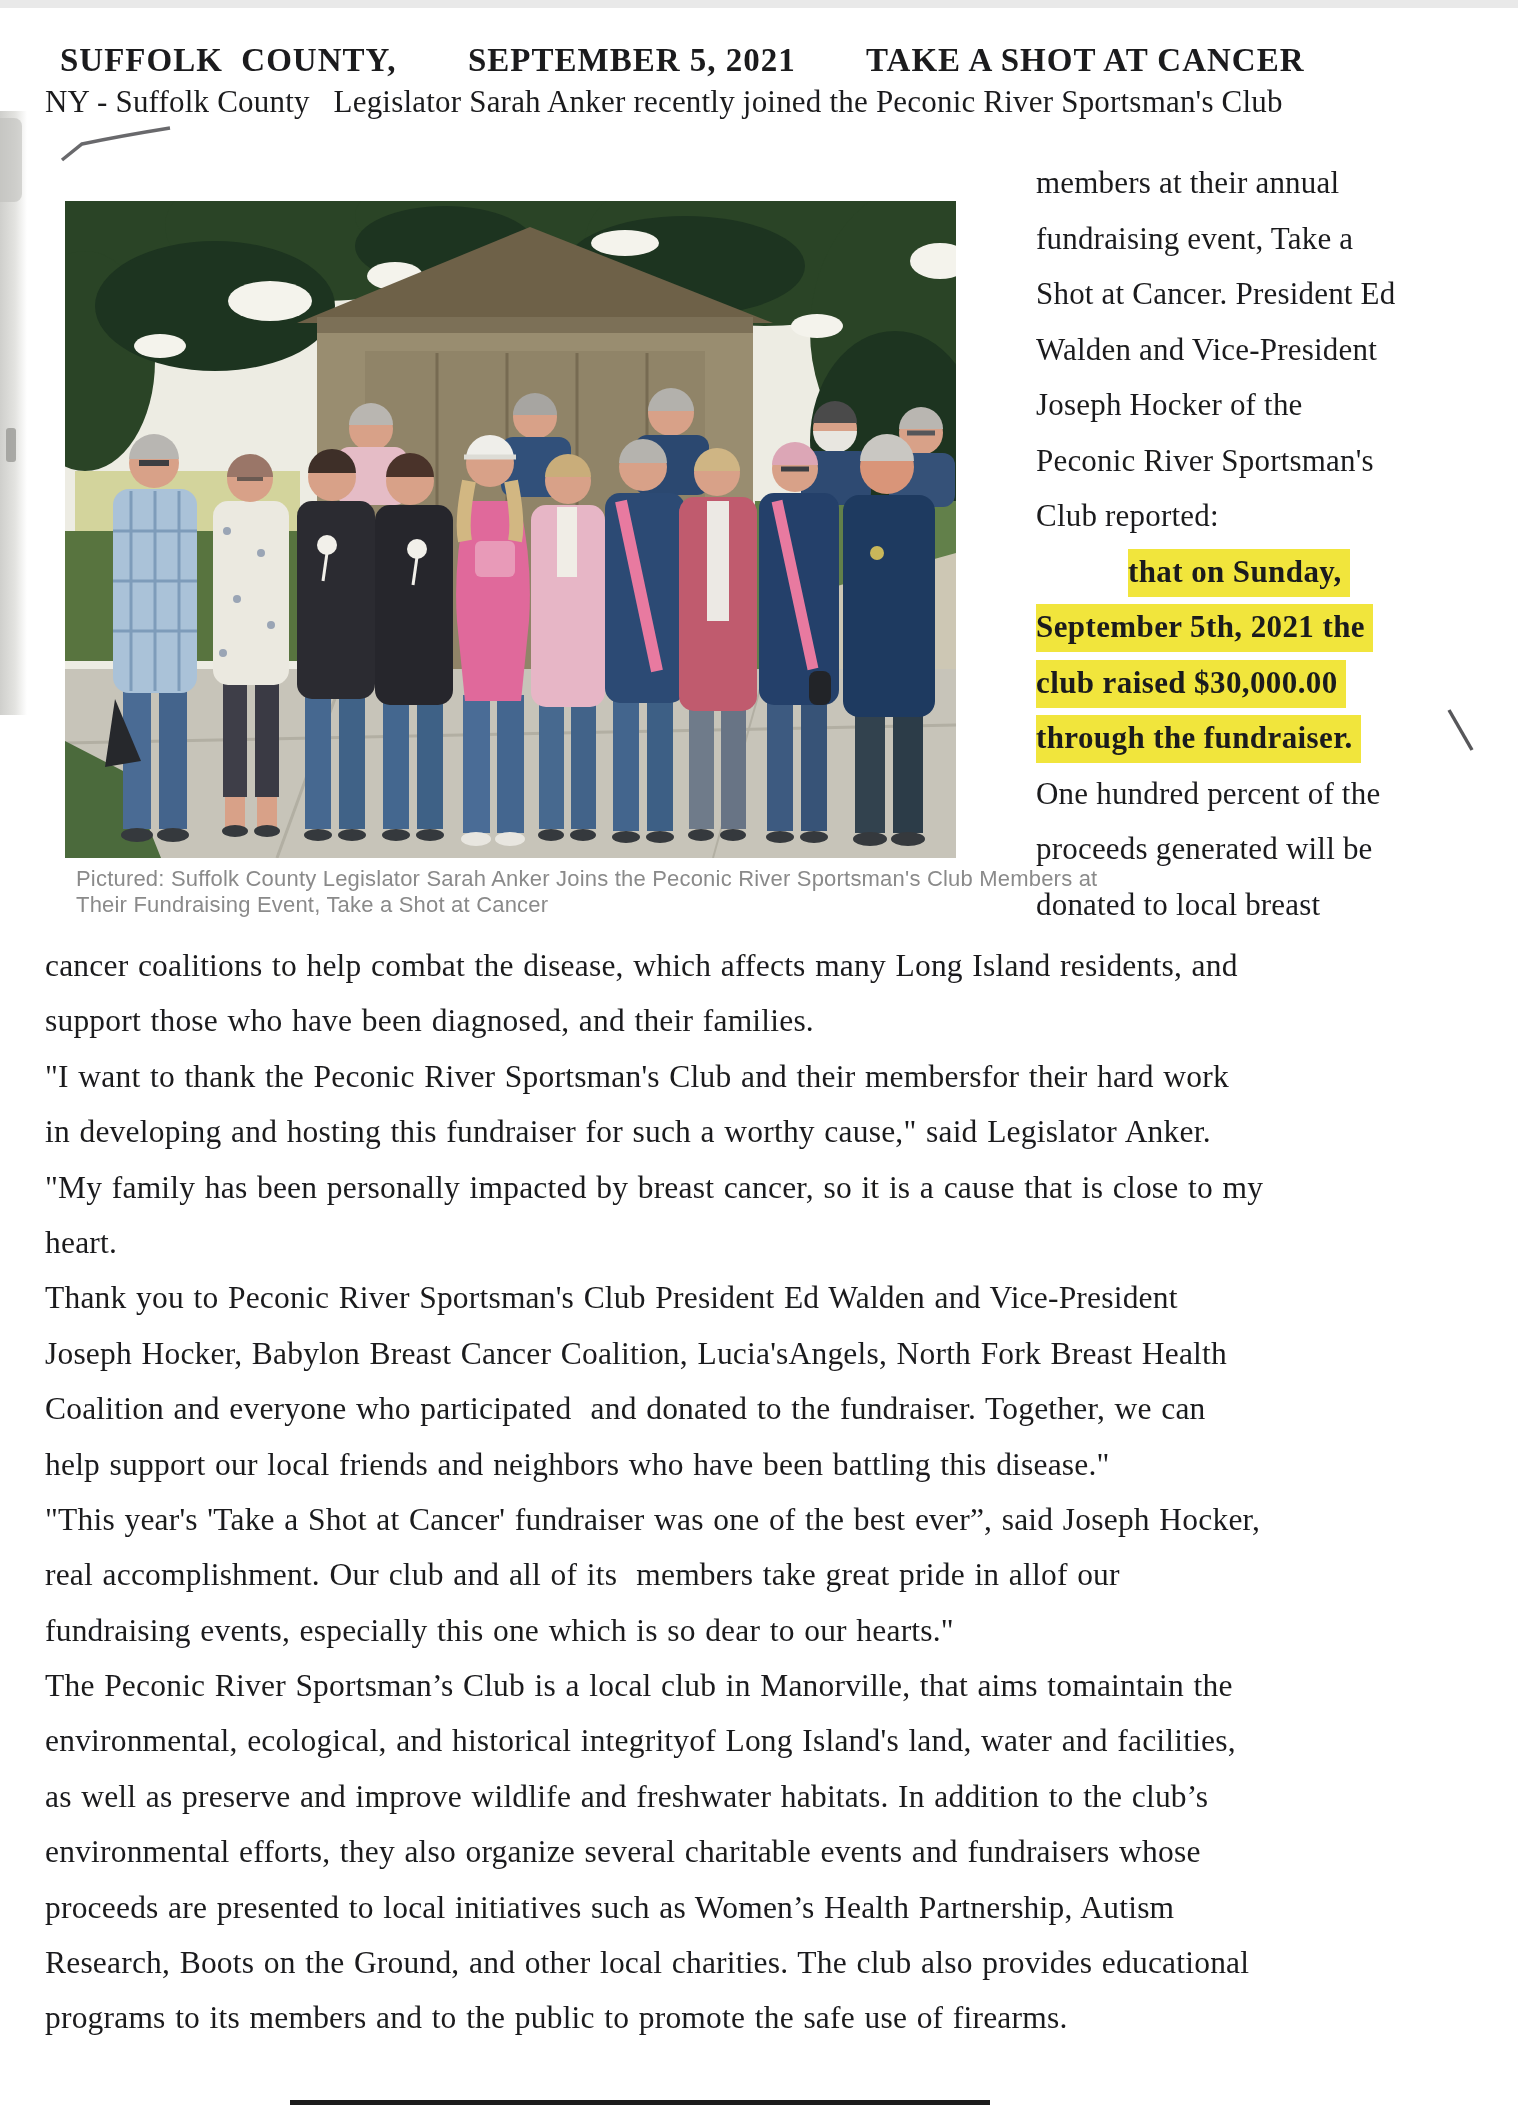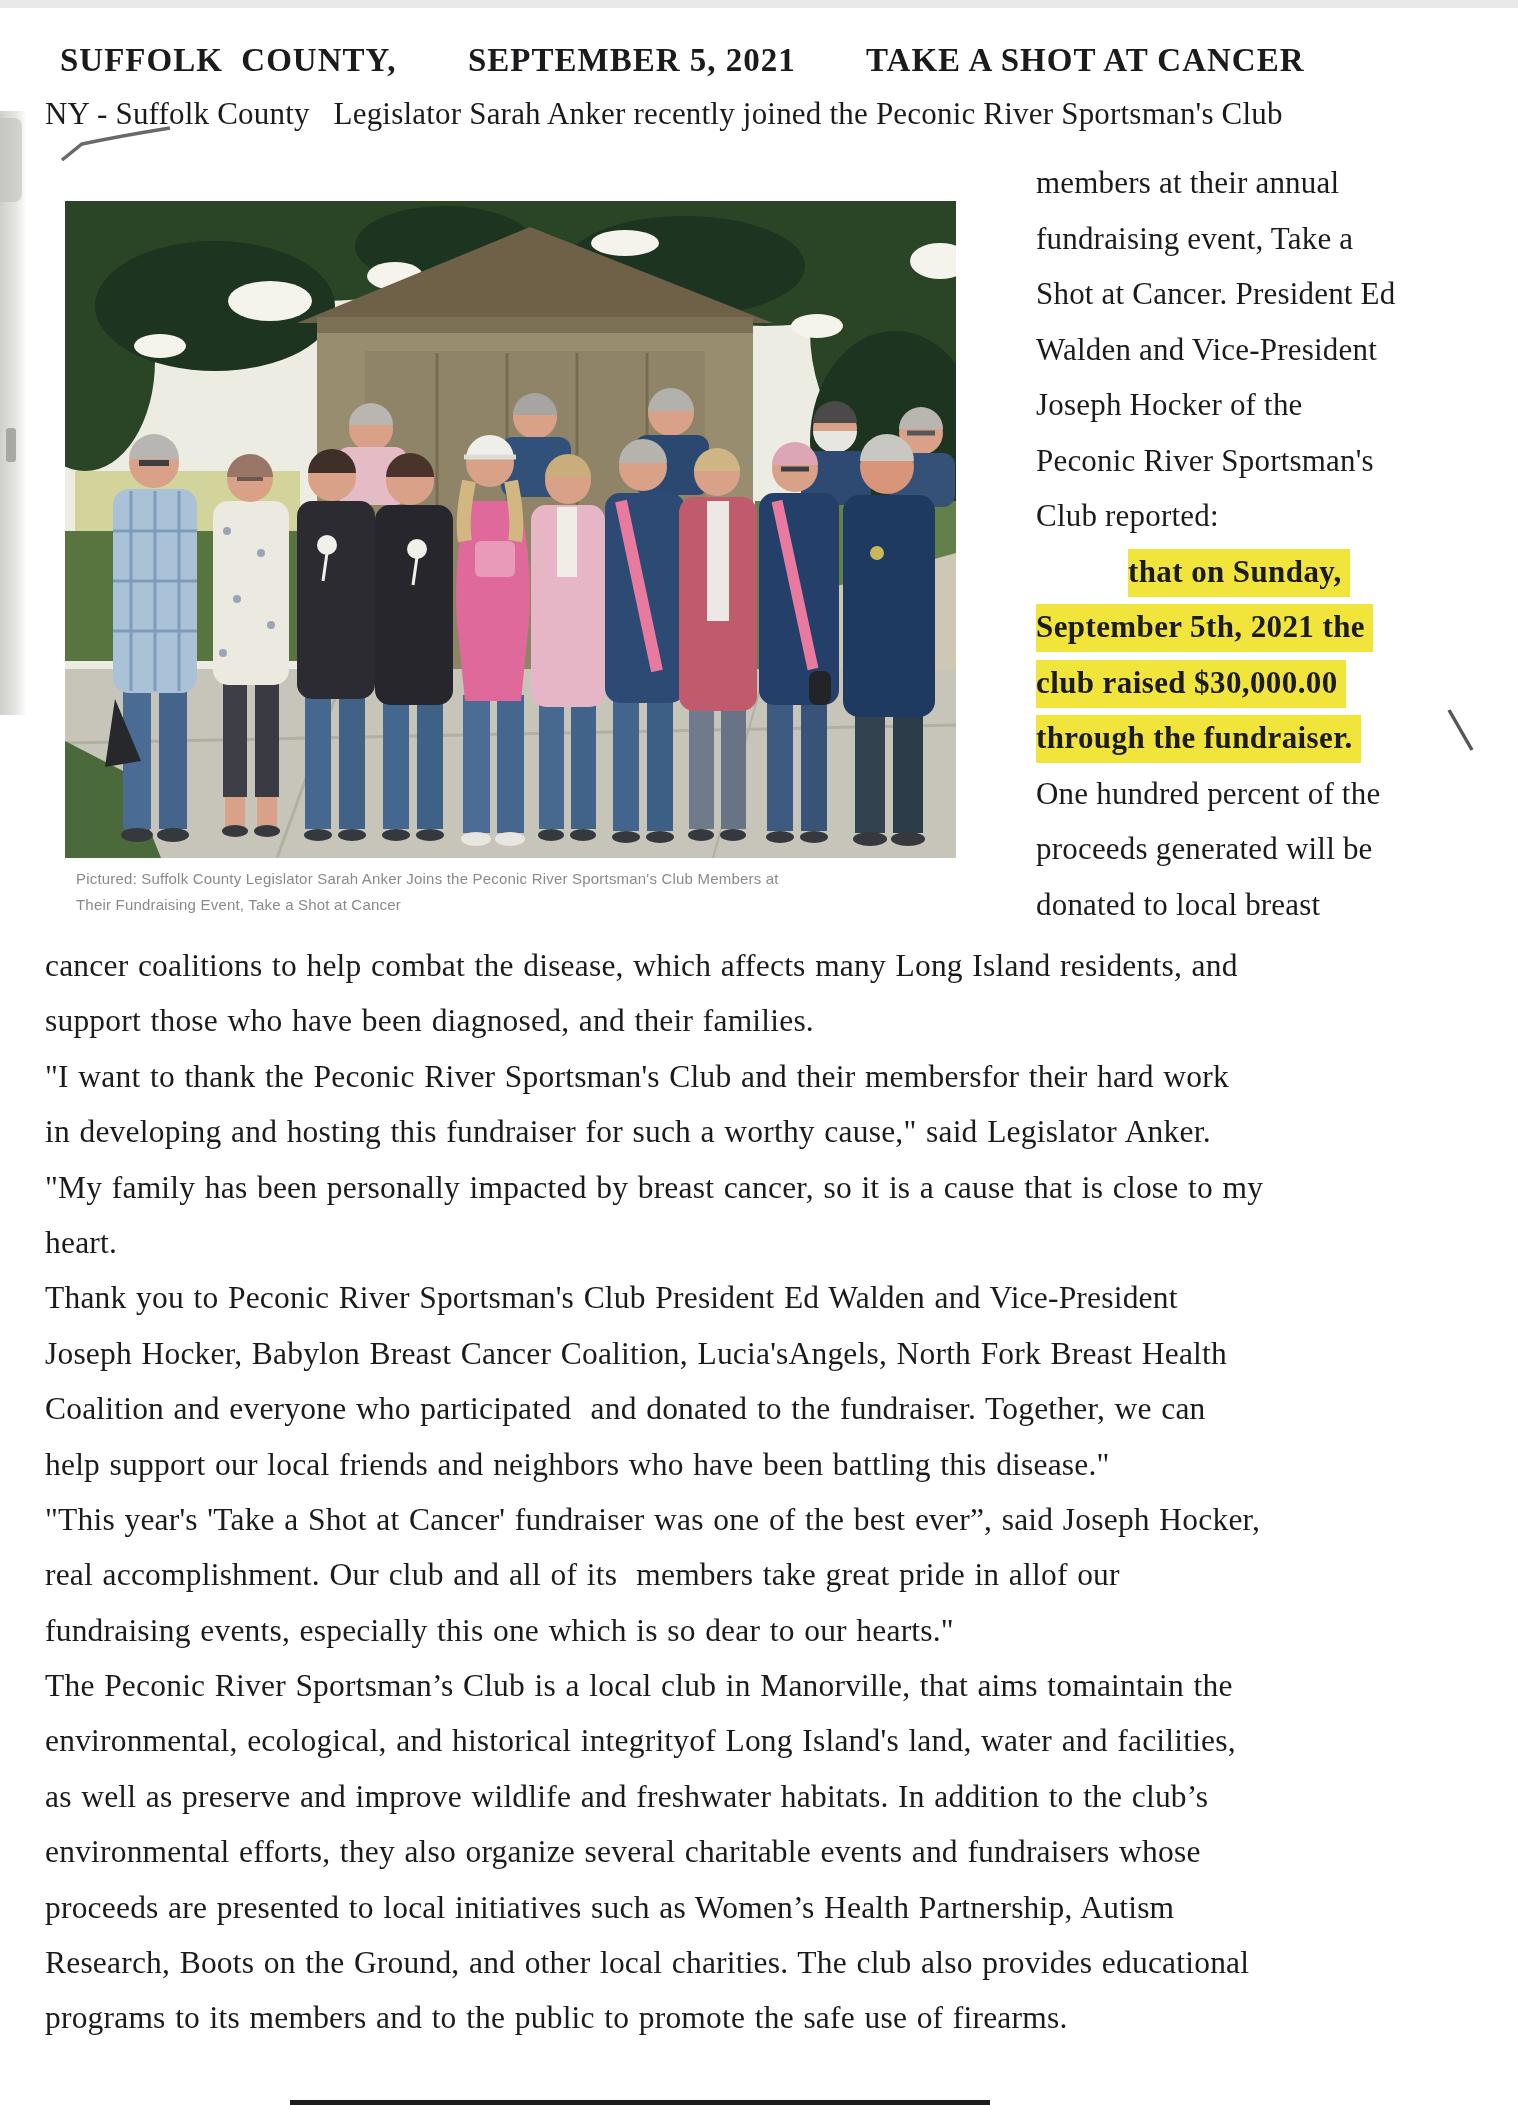--- a/index.html
+++ b/index.html
@@ -7,27 +7,27 @@
     position:relative;width:1518px;height:2105px;margin:8px auto;
     background:#ffffff;overflow:hidden;
     font-family:"Liberation Serif","DejaVu Serif",serif;color:#1b1b1d;
   }
   
   .hdr{position:absolute;top:34px;font-weight:bold;font-size:33px;letter-spacing:1px;white-space:pre;}
   #hdr-left{left:60px;}
   #hdr-center{left:468px;}
   #hdr-right{left:866px;}
   
-  #intro{position:absolute;left:45px;top:88px;font-size:31px;white-space:pre;letter-spacing:.2px;}
+  #intro{position:absolute;left:45px;top:76px;font-size:31px;white-space:pre;letter-spacing:.2px;}
   
   #photo{position:absolute;left:65px;top:193px;width:891px;height:657px;background:#e8e6de;}
   #photo svg{display:block;width:100%;height:100%;}
   
   #caption{position:absolute;left:76px;top:858px;font-family:"Liberation Sans","DejaVu Sans",sans-serif;
-    font-size:15px;line-height:26px;color:#8a8a8a;letter-spacing:.2px;}
+    font-size:22px;line-height:26px;color:#8a8a8a;letter-spacing:.2px;}
   
   #rightcol{position:absolute;left:1036px;top:147px;width:468px;font-size:31px;line-height:55.5px;letter-spacing:.2px;}
   #rightcol .rline{height:55.5px;}
   .hl{display:inline-block;background:#F1E53C;font-weight:bold;padding:1px 8px 3px 0;line-height:44px;letter-spacing:.4px;}
   .ind{margin-left:92px;}
   
   #bodytext{position:absolute;left:45px;top:930px;width:1448px;font-size:31.5px;line-height:55.4px;word-spacing:1.5px;letter-spacing:.2px;}
   #bodytext .bline{white-space:pre;height:55.4px;}
   
   #edge-shadow{position:absolute;left:0;top:103px;width:27px;height:604px;

